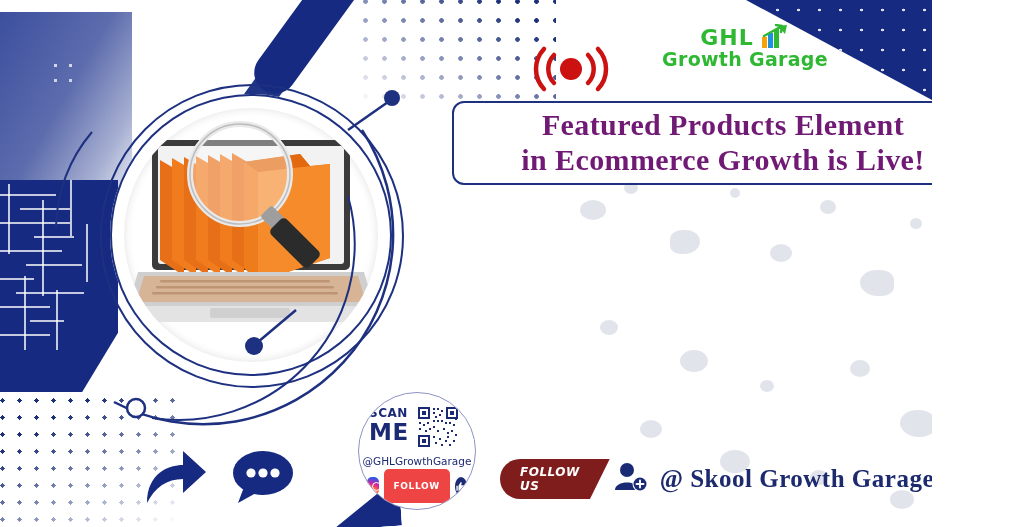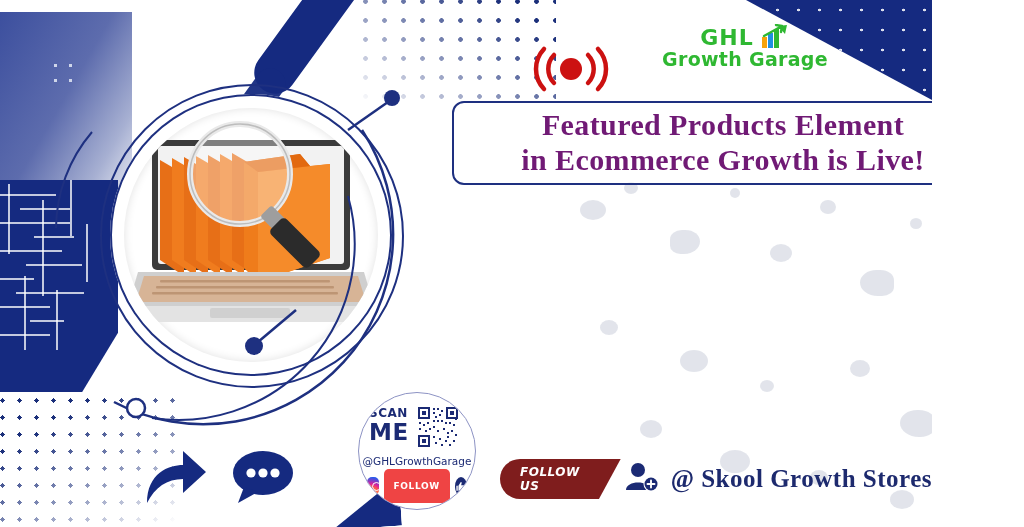--- a/index.html
+++ b/index.html
@@ -474,21 +474,21 @@
     <div class="follow-badge">FOLLOW US</div>
     <span class="addperson-icon">
       <svg width="34" height="32" viewBox="0 0 34 32">
         <circle cx="13" cy="9" r="7" fill="#1b2a74"></circle>
         <path d="M1 29 C1 19 25 19 25 29 Z" fill="#1b2a74"></path>
         <circle cx="26" cy="23" r="7.5" fill="#ffffff"></circle>
         <circle cx="26" cy="23" r="6.5" fill="#1b2a74"></circle>
         <path d="M26 19.5 L26 26.5 M22.5 23 L29.5 23" stroke="#ffffff" stroke-width="1.9" stroke-linecap="round"></path>
       </svg>
     </span>
-    <span class="follow-handle">@ Skool Growth Stores</span>
+    <span class="follow-handle">@ Skool Growth Garage</span>
   </div>
 
   <div class="qr-badge">
     <div class="qr-scanme">
       <div class="qr-scan-word">SCAN</div>
       <div class="qr-me-word">ME</div>
     </div>
     <svg class="qr-code" viewBox="0 0 42 42">
       <rect width="42" height="42" fill="#ffffff"></rect>
       <g fill="#1b2a74">

